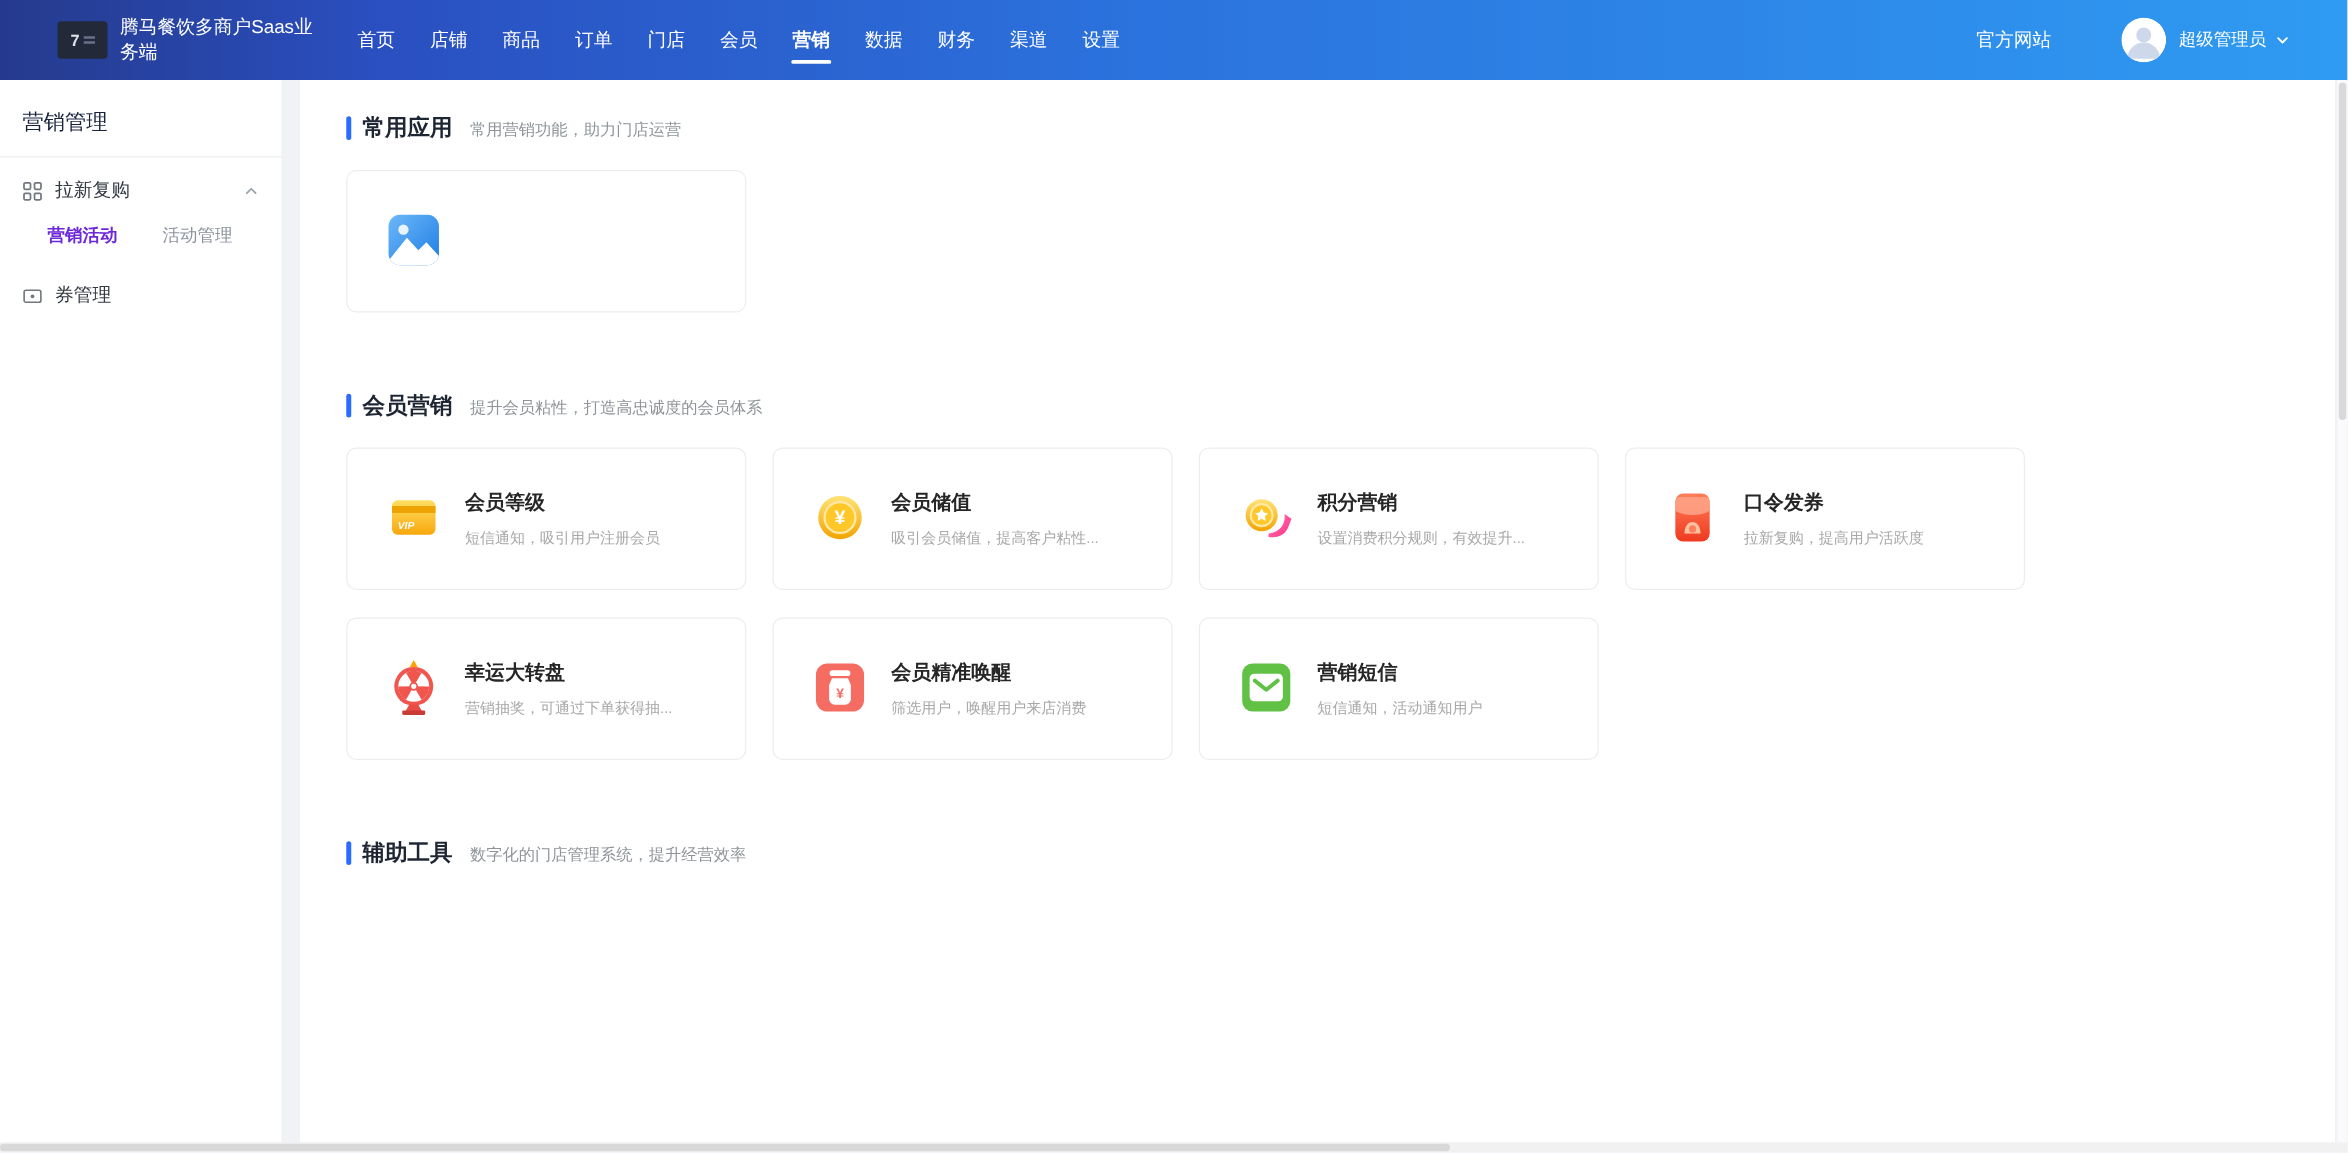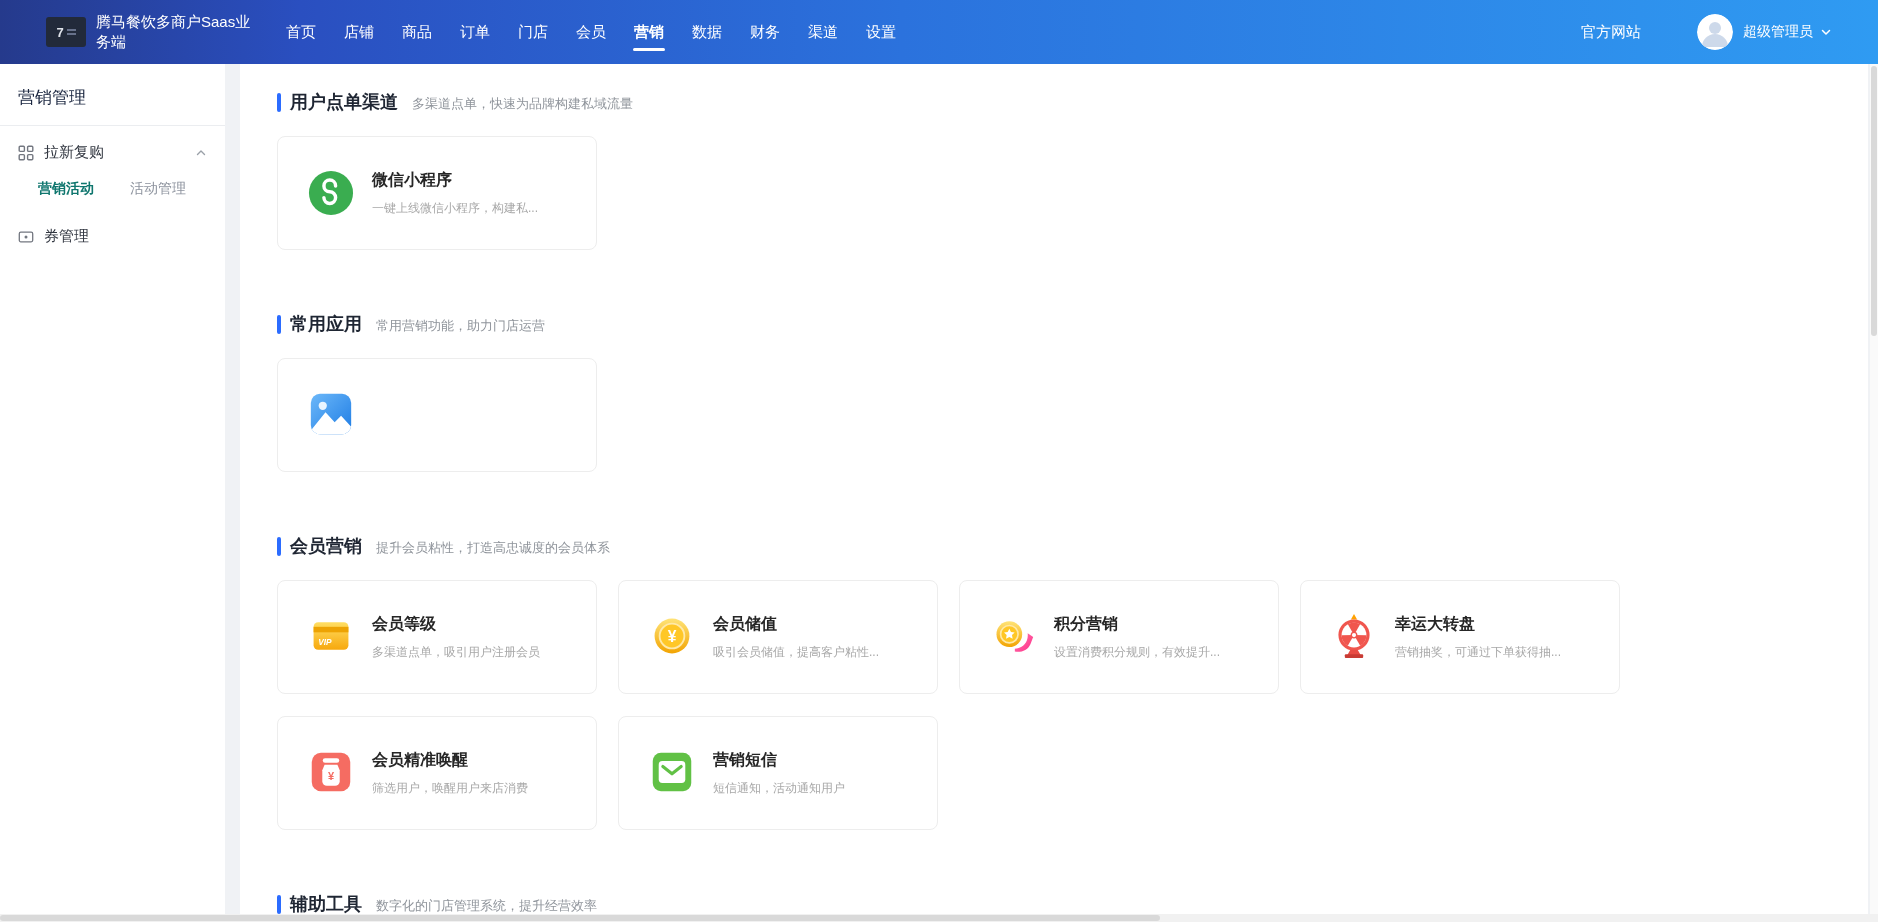--- a/index.html
+++ b/index.html
@@ -32,21 +32,21 @@
   
   .sidebar { position:absolute; top:64px; left:0; width:225px; bottom:8px; background:#fff; }
   .side-title { font-size:17px; font-weight:normal; color:#17233d; padding:22px 18px 16px 18px; }
   .side-divider { height:1px; background:#ebedf0; }
   .side-group { display:flex; align-items:center; padding:17px 18px 10px 18px; cursor:pointer; }
   .side-group .g-icon { display:flex; align-items:center; }
   .side-group .g-label { margin-left:10px; font-size:15px; color:#333842; }
   .side-group .g-chevron { margin-left:auto; display:flex; align-items:center; }
   .side-children { display:flex; padding:8px 0 12px 38px; gap:36px; }
   .side-child { font-size:14px; color:#8d939e; cursor:pointer; }
-  .side-child.active { color:#0f766e; font-weight:bold; }
+  .side-child.active { color:#6d28d9; font-weight:bold; }
 
   
   .panel { position:absolute; top:64px; left:240px; right:10px; bottom:8px;
     background:#fff; overflow:hidden; padding:26px 0 0 37px; }
   .section { margin-bottom:62px; }
   .sec-head { display:flex; align-items:center; }
   .sec-accent { width:4px; height:19px; border-radius:2px; background:#2b6cff; flex:0 0 auto; }
   .sec-title { margin-left:9px; font-size:18px; font-weight:bold; color:#1f2633; }
   .sec-sub { margin-left:14px; font-size:13px; color:#8f949b; padding-top:3px; }
   .card-grid { margin-top:22px; display:grid; grid-template-columns:repeat(4,320px);
@@ -150,41 +150,20 @@
           <span class="g-label">券管理</span>
         </div>
       </div>
   </aside>
 
   <main class="panel">
     <div id="sections">
         <section class="section">
           <div class="sec-head">
             <span class="sec-accent"></span>
-            <span class="sec-title">用户点单渠道</span>
-            <span class="sec-sub">多渠道点单，快速为品牌构建私域流量</span>
-          </div>
-          <div class="card-grid">
-            <div class="app-card">
-              <span class="card-icon">
-                <svg viewBox="0 0 48 48" width="46" height="46">
-                  <circle cx="24" cy="24" r="23" fill="#3aad50"></circle>
-                  <path d="M16.6 28.8a6.1 6.1 0 1 0 6.1-6.1 6.1 6.1 0 1 1 6.1-6.1" fill="none" stroke="#fff" stroke-width="3.6" stroke-linecap="round"></path>
-                </svg>
-              </span>
-              <div class="card-body">
-                <div class="card-title">微信小程序</div>
-                <div class="card-desc">一键上线微信小程序，构建私...</div>
-              </div>
-            </div>
-          </div>
-        </section>
-        <section class="section">
-          <div class="sec-head">
-            <span class="sec-accent"></span>
             <span class="sec-title">常用应用</span>
             <span class="sec-sub">常用营销功能，助力门店运营</span>
           </div>
           <div class="card-grid">
             <div class="app-card">
               <span class="card-icon">
                 <svg viewBox="0 0 48 48" width="44" height="44">
                   <defs>
                     <linearGradient id="gAd" x1="0" y1="0" x2="1" y2="1">
                       <stop offset="0" stop-color="#6cb8f9"></stop>
@@ -220,21 +199,21 @@
                       <stop offset="1" stop-color="#f7a80d"></stop>
                     </linearGradient>
                   </defs>
                   <rect x="5" y="9" width="38" height="30" rx="5" fill="url(#gVip)"></rect>
                   <rect x="5" y="14" width="38" height="6" fill="#eda303"></rect>
                   <text x="10" y="34" font-size="9" font-weight="bold" font-style="italic" fill="#fff" font-family="sans-serif">VIP</text>
                 </svg>
               </span>
               <div class="card-body">
                 <div class="card-title">会员等级</div>
-                <div class="card-desc">多渠道点单，吸引用户注册会员</div>
+                <div class="card-desc">短信通知，吸引用户注册会员</div>
               </div>
             </div>
             <div class="app-card">
               <span class="card-icon">
                 <svg viewBox="0 0 48 48" width="44" height="44">
                   <defs>
                     <linearGradient id="gCoin" x1="0" y1="0" x2="0" y2="1">
                       <stop offset="0" stop-color="#ffe377"></stop>
                       <stop offset="1" stop-color="#f2a402"></stop>
                     </linearGradient>
@@ -264,20 +243,40 @@
                   </defs>
                   <path d="M26 38c10-1 15-8 14-17l6 4-3 8c-3 7-10 9-17 8z" fill="url(#gPink)"></path>
                   <circle cx="20" cy="22" r="14" fill="url(#gCoin2)"></circle>
                   <circle cx="20" cy="22" r="9.5" fill="#ffc727" stroke="#ffe9a8" stroke-width="1.8"></circle>
                   <path d="M20 16l1.8 3.6 4 .6-2.9 2.8.7 4-3.6-1.9-3.6 1.9.7-4-2.9-2.8 4-.6z" fill="#fff"></path>
                 </svg>
               </span>
               <div class="card-body">
                 <div class="card-title">积分营销</div>
                 <div class="card-desc">设置消费积分规则，有效提升...</div>
+              </div>
+            </div>
+            <div class="app-card">
+              <span class="card-icon">
+                <svg viewBox="0 0 48 48" width="44" height="44">
+                  <defs>
+                    <linearGradient id="gRed" x1="0" y1="0" x2="0" y2="1">
+                      <stop offset="0" stop-color="#ff7e57"></stop>
+                      <stop offset="1" stop-color="#ee3a20"></stop>
+                    </linearGradient>
+                  </defs>
+                  <rect x="9" y="3" width="30" height="42" rx="7" fill="url(#gRed)"></rect>
+                  <path d="M13 6h22a4 4 0 0 1 4 4v8c-8 5-22 5-30 0v-8a4 4 0 0 1 4-4z" fill="#ffa58a" opacity="0.85"></path>
+                  <path d="M17 38c0-6 3-10 7-10s7 4 7 10z" fill="#ffc2a1"></path>
+                  <circle cx="24" cy="34" r="3.2" fill="#ff8060"></circle>
+                </svg>
+              </span>
+              <div class="card-body">
+                <div class="card-title">口令发券</div>
+                <div class="card-desc">拉新复购，提高用户活跃度</div>
               </div>
             </div>
             <div class="app-card">
               <span class="card-icon">
                 <svg viewBox="0 0 48 48" width="44" height="44">
                   <path d="M24 0l3.4 6h-6.8z" fill="#ffa200"></path>
                   <circle cx="24" cy="23" r="17" fill="#f0564e"></circle>
                   <circle cx="24" cy="23" r="13.5" fill="#fff"></circle>
                   <g fill="#f0564e">
                     <path d="M24 23L17.3 11.3a13.5 13.5 0 0 1 13.4 0z"></path>

